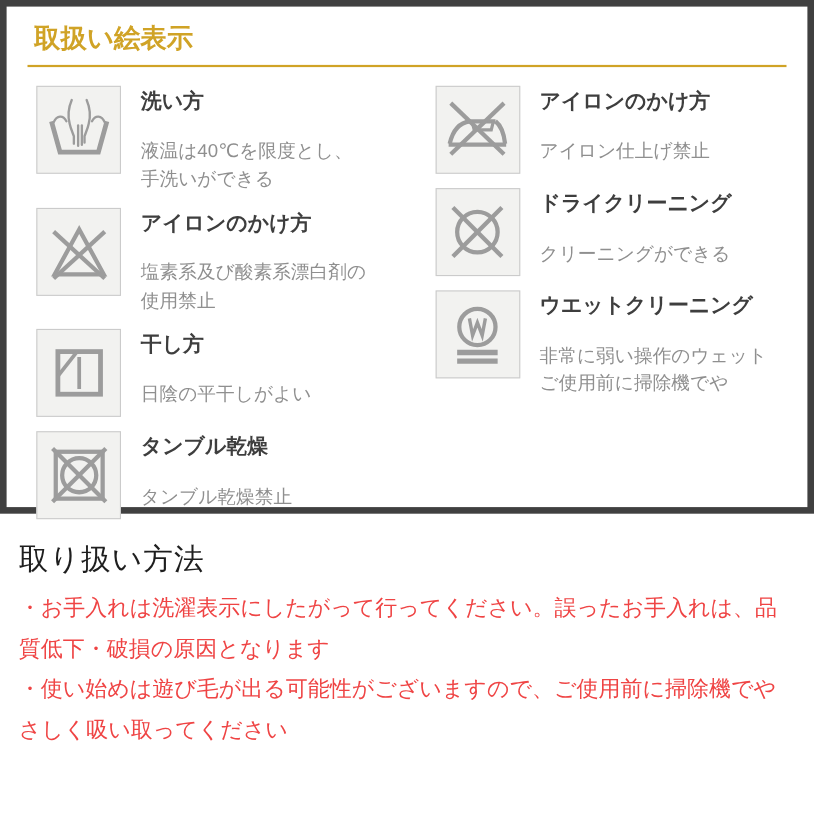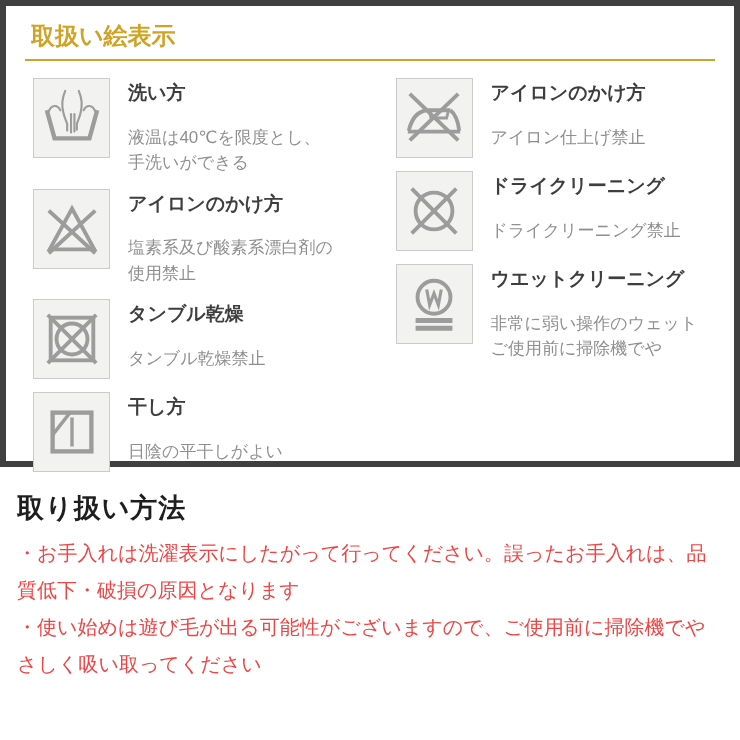--- a/index.html
+++ b/index.html
@@ -29,21 +29,21 @@
   .tile svg { display:block; }
   .item-text { padding-top:3px; }
   .item-title { font-size:19px; font-weight:bold; color:#3e3e3e; line-height:1.3; }
   .item-desc {
     font-size:17px; color:#8f8f8f; line-height:1.5; margin-top:19px;
     white-space:pre-line;
   }
 
   
   .handling { padding:26px 16px 0 17px; }
-  .handling-title { font-size:27px; font-weight:bold; color:#1e1e1e; line-height:31px; letter-spacing:1px; }
+  .handling-title { font-size:27px; font-weight:normal; color:#1e1e1e; line-height:31px; letter-spacing:1px; }
   .handling-bullets { margin-top:11px; }
   .bullet {
     font-size:20px; color:#ef4444; line-height:37px;
     white-space:pre-line;
   }
 
   
   .glyph { stroke:#9c9c9c; fill:none; }
 </style>
 </head>
@@ -86,43 +86,43 @@
         <div class="item-text">
           <div class="item-title">アイロンのかけ方</div>
           <div class="item-desc">塩素系及び酸素系漂白剤の
 使用禁止</div>
         </div>
       </div>
 
       <div class="care-item">
         <div class="tile">
           <svg class="glyph" width="62" height="64" viewBox="0 0 64 64">
+            <rect x="12" y="12" width="40" height="40" stroke-width="4.5"></rect>
+            <path d="M32 17 L32 47" stroke-width="3.5"></path>
+            <path d="M12 35 L30 12" stroke-width="3.5"></path>
+          </svg>
+        </div>
+        <div class="item-text">
+          <div class="item-title">干し方</div>
+          <div class="item-desc">日陰の平干しがよい</div>
+        </div>
+      </div>
+
+      <div class="care-item">
+        <div class="tile">
+          <svg class="glyph" width="62" height="64" viewBox="0 0 64 64">
             <rect x="10" y="10" width="44" height="44" stroke-width="4"></rect>
             <circle cx="32" cy="32" r="16" stroke-width="4"></circle>
             <path d="M7 7 L57 57" stroke-width="4"></path>
             <path d="M57 7 L7 57" stroke-width="4"></path>
           </svg>
         </div>
         <div class="item-text">
           <div class="item-title">タンブル乾燥</div>
           <div class="item-desc">タンブル乾燥禁止</div>
-        </div>
-      </div>
-
-      <div class="care-item">
-        <div class="tile">
-          <svg class="glyph" width="62" height="64" viewBox="0 0 64 64">
-            <rect x="12" y="12" width="40" height="40" stroke-width="4.5"></rect>
-            <path d="M32 17 L32 47" stroke-width="3.5"></path>
-            <path d="M12 35 L30 12" stroke-width="3.5"></path>
-          </svg>
-        </div>
-        <div class="item-text">
-          <div class="item-title">干し方</div>
-          <div class="item-desc">日陰の平干しがよい</div>
         </div>
       </div>
 
     </div>
 
     <div class="care-col">
 
       <div class="care-item">
         <div class="tile">
           <svg class="glyph" width="62" height="64" viewBox="0 0 64 64">
@@ -143,21 +143,21 @@
       <div class="care-item">
         <div class="tile">
           <svg class="glyph" width="62" height="64" viewBox="0 0 64 64">
             <circle cx="32" cy="32" r="19" stroke-width="4"></circle>
             <path d="M9 9 L55 55" stroke-width="4"></path>
             <path d="M55 9 L9 55" stroke-width="4"></path>
           </svg>
         </div>
         <div class="item-text">
           <div class="item-title">ドライクリーニング</div>
-          <div class="item-desc">ドライクリーニング禁止</div>
+          <div class="item-desc">クリーニングができる</div>
         </div>
       </div>
 
       <div class="care-item">
         <div class="tile">
           <svg class="glyph" width="62" height="64" viewBox="0 0 64 64">
             <circle cx="32" cy="25" r="17" stroke-width="4"></circle>
             <path d="M24.5 17 L27.5 33 L32 21 L36.5 33 L39.5 17" stroke-width="3.2"></path>
             <path d="M13 49 L51 49" stroke-width="5"></path>
             <path d="M13 57 L51 57" stroke-width="5"></path>

